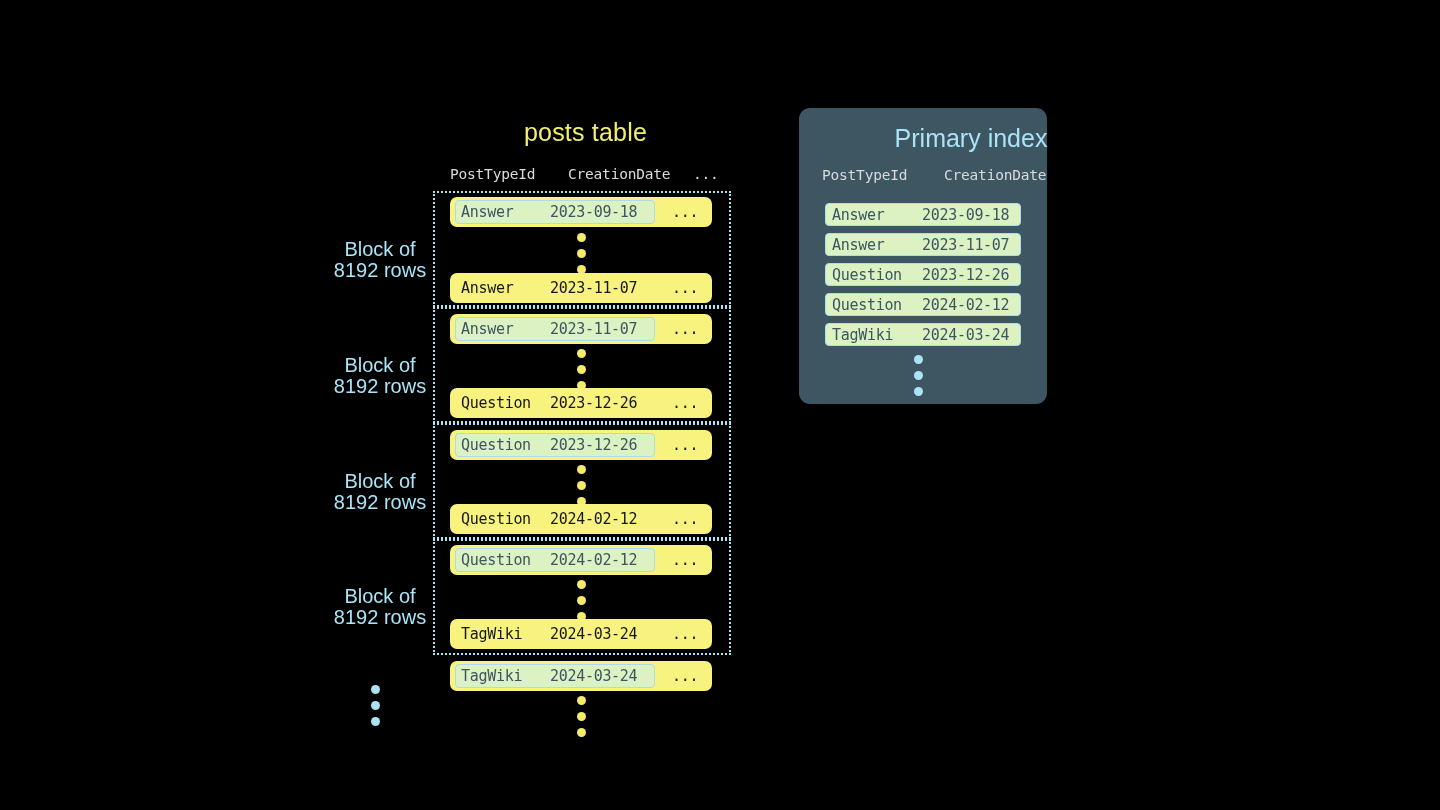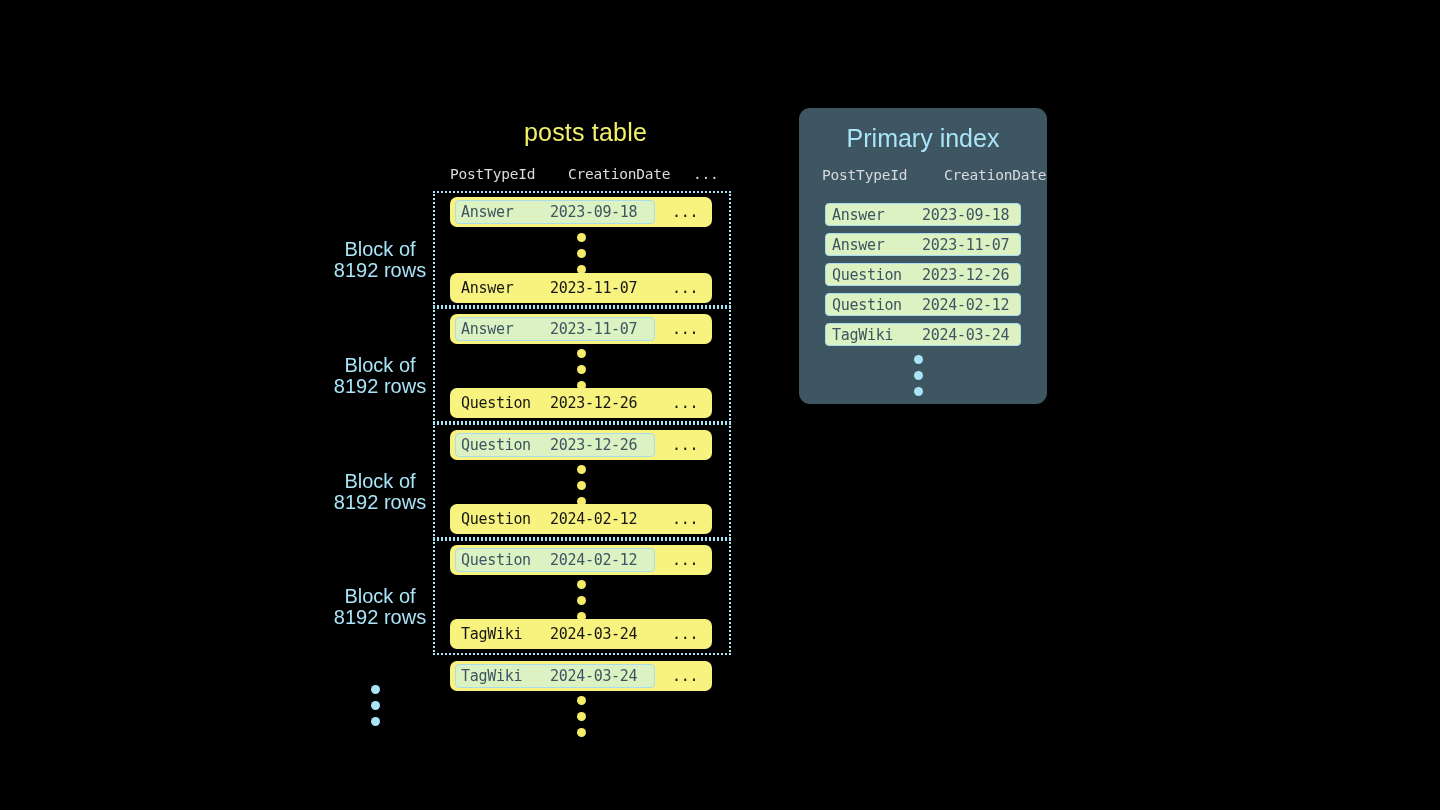--- a/index.html
+++ b/index.html
@@ -140,20 +140,21 @@
   }
   .index-title {
     position: absolute;
     left: 0;
     top: 16px;
     width: 248px;
     text-align: center;
     color: #a9e4f7;
     font-size: 25px;
     font-family: "Liberation Sans", sans-serif;
+    padding-left: 48px;
   }
   .index-headers {
     position: absolute;
     left: 23px;
     top: 59px;
     width: 210px;
     height: 20px;
     color: #d7dbde;
     font-family: "DejaVu Sans Mono", monospace;
     font-size: 14.5px;

